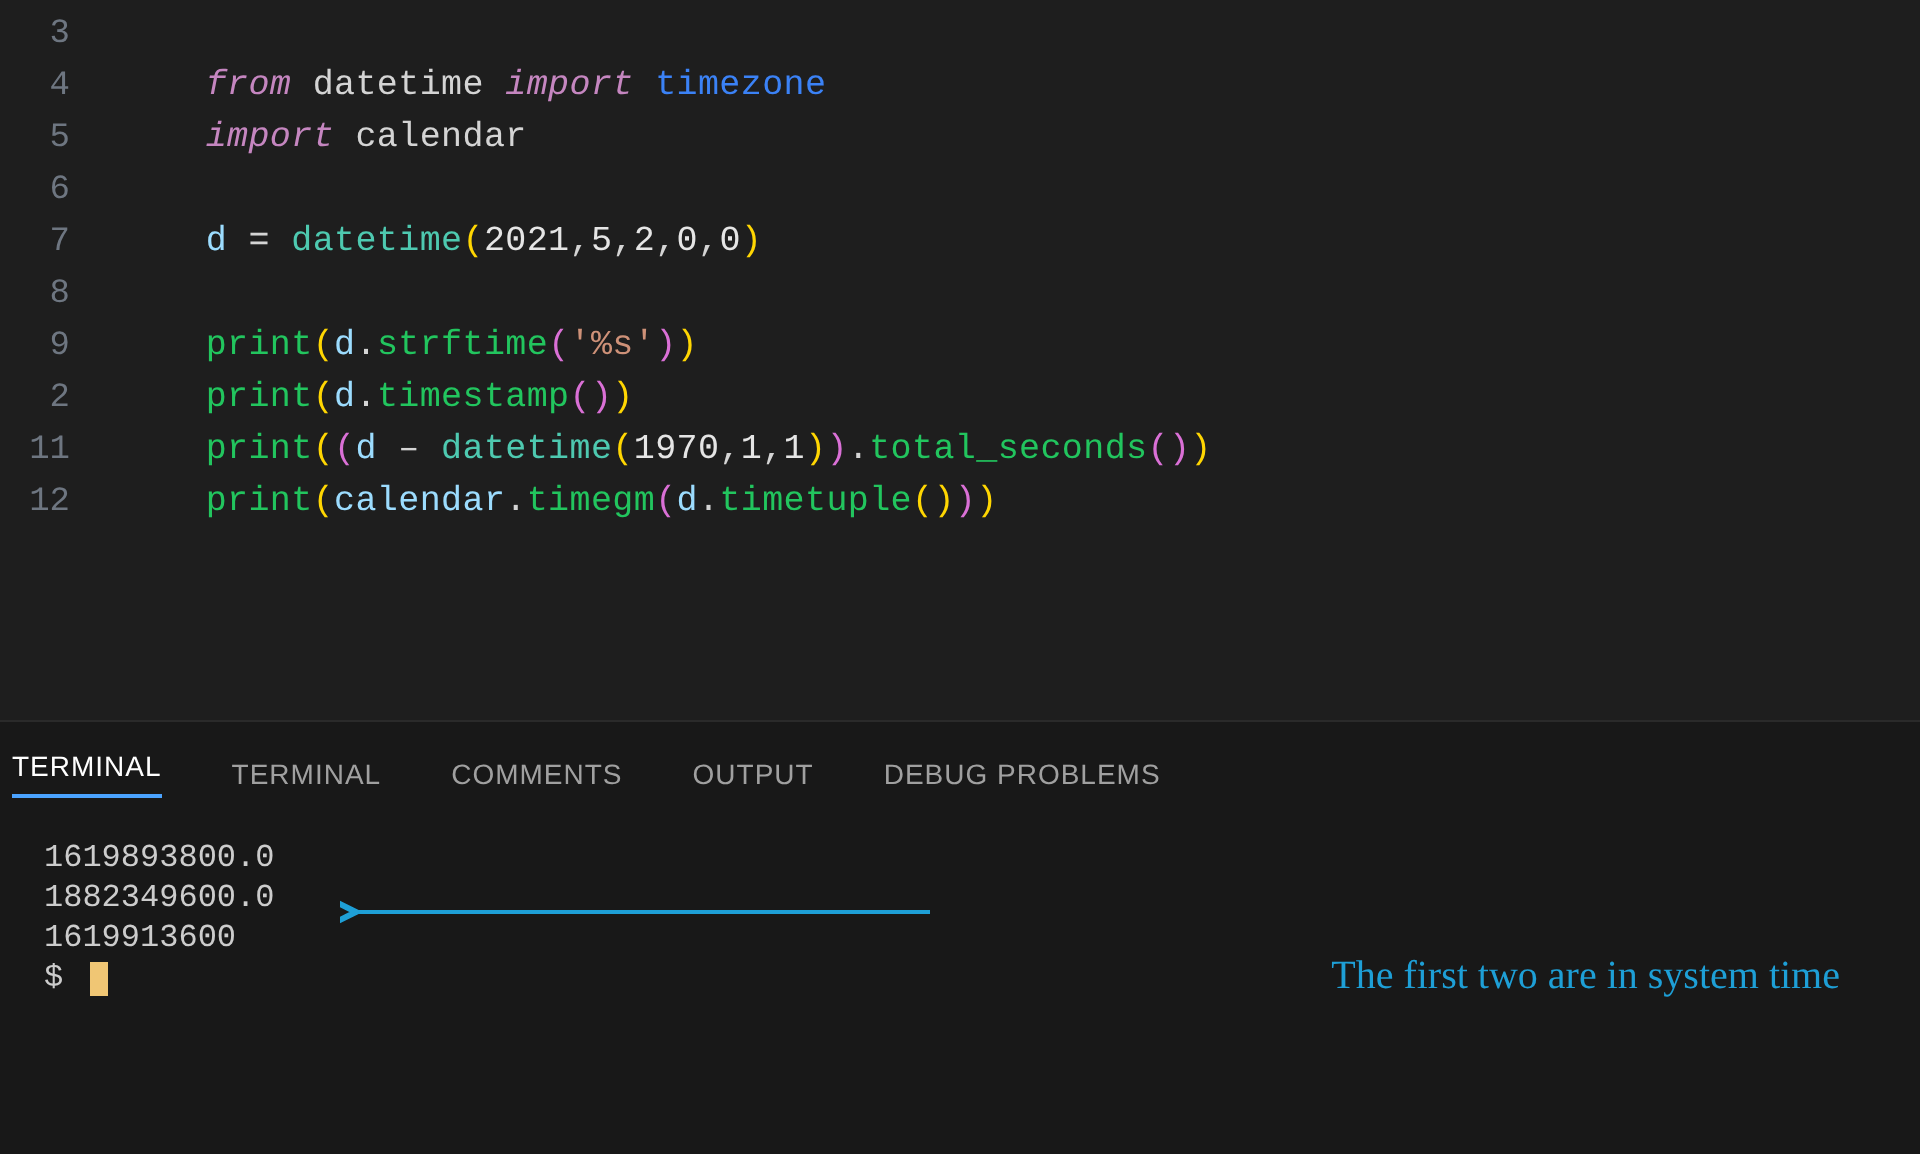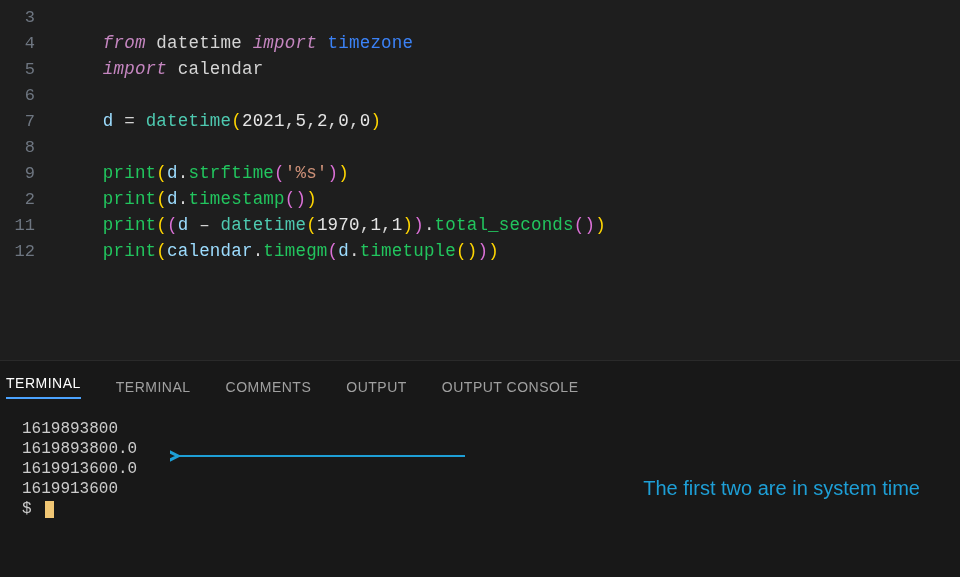--- a/index.html
+++ b/index.html
@@ -82,21 +82,21 @@
       width:9px;height:17px;
       background:#f0c674;
       vertical-align:text-bottom;
       margin-left:4px;
     }
     .annotation {
       position:absolute;
       right:40px;
       bottom:76px;
       color:#1e9fd6;
-      font-family:Liberation Sans, sans-serif;
+      font-family:Liberation Serif, serif;
       font-size:20px;
       text-align:right;
       line-height:26px;
     }
     .arrow {
       position:absolute;
       left:170px;
       bottom:112px;
       width:295px;
       height:18px;
@@ -147,26 +147,25 @@
       <div class="code">    <span class="call">print</span><span class="paren1">(</span><span class="var">calendar</span><span class="p">.</span><span class="call">timegm</span><span class="paren2">(</span><span class="var">d</span><span class="p">.</span><span class="call">timetuple</span><span class="paren1">(</span><span class="paren1">)</span><span class="paren2">)</span><span class="paren1">)</span></div>
     </div>
   </div>
 
 <div class="panel">
   <div class="tabs">
     <span class="tab active">TERMINAL</span>
     <span class="tab">TERMINAL</span>
     <span class="tab">COMMENTS</span>
     <span class="tab">OUTPUT</span>
-    <span class="tab">OUTPUT CONSOLE</span>
+    <span class="tab">DEBUG PROBLEMS</span>
   </div>
   <div class="terminal-body" id="terminal">
-      <div class="tline">1619893800</div>
       <div class="tline">1619893800.0</div>
-      <div class="tline">1619913600.0</div>
+      <div class="tline">1882349600.0</div>
       <div class="tline">1619913600</div>
       <div class="tline">$ <span class="cursor"></span></div>
     </div>
 </div>
 
 <div class="annotation">
   <div>The first two are in system time</div>
 </div>
 
 <svg class="arrow" viewBox="0 0 295 18">

